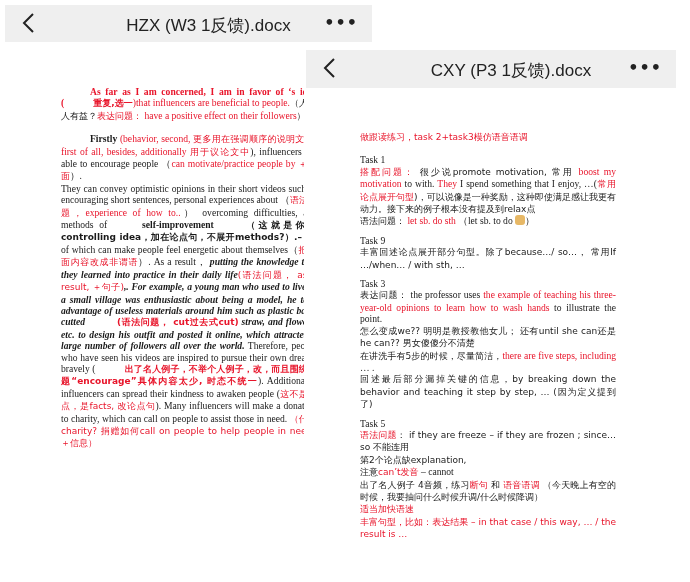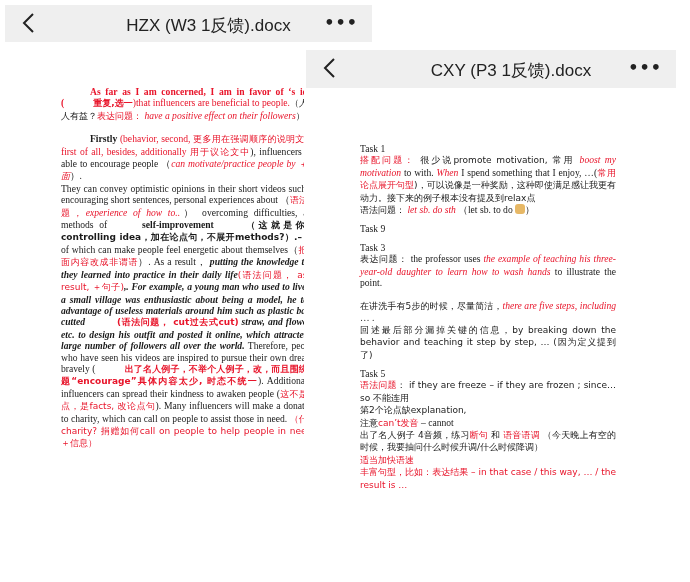--- a/index.html
+++ b/index.html
@@ -13,21 +13,21 @@
   #right-panel .titlebar { top:2px; left:2px; width:370px; height:38px; }
   .tb-back { position:absolute; left:14px; top:6px; width:20px; height:24px; cursor:pointer; }
   .tb-back svg { width:20px; height:24px; }
   .tb-title { position:absolute; left:0; right:0; text-align:center; font-family:"Liberation Sans","DejaVu Sans",sans-serif; font-size:17px; color:#222; top:9px;margin-left:40px; }
   .tb-more { position:absolute; right:14px; top:8px; font-family:"DejaVu Sans",sans-serif; font-size:16px; letter-spacing:1px; color:#222; cursor:pointer; font-weight:bold; }
   .doc { position:absolute; font-size:9.6px; line-height:11.4px; text-align:justify; }
   #left-doc { left:61px; top:86px; width:256px; }
   #right-doc { left:56px; top:84px; width:256px; }
   .r { color:#e8142a; }
   .b { font-weight:bold;margin-left:29px; }
-  .i { font-style:italic; }
+  .i { }
   .bi { font-weight:bold; font-style:italic; }
   .cn { font-family:"DejaVu Sans",sans-serif; font-size:9px; }
   p { margin:0; }
   .gap { height:11px; }
   .gap-s { height:7px; }
   .emoji { display:inline-block; width:10px; height:10px; background:#e7b866; border-radius:3px; vertical-align:-1px; }
 </style>
 </head>
 <body>
 
@@ -62,38 +62,40 @@
     <span class="tb-back">
       <svg viewBox="0 0 20 24">
           <path d="M14 3 L5 12 L14 21" fill="none" stroke="#222" stroke-width="2"></path>
         </svg>
     </span>
     <span class="tb-title">CXY (P3 1反馈).docx</span>
     <span class="tb-more">•••</span>
   </div>
 
   <div id="right-doc" class="doc">
+    <p class="r cn">做跟读练习，task 2+task3模仿语音语调</p>
     <div class="gap"></div>
 
     <p>
       <span>Task 1</span><br>
-      <span class="r cn">搭配问题：</span><span class="cn"> 很少说promote motivation, 常用 </span><span class="r i">boost my motivation</span><span> to with. </span><span class="r i">When</span><span> I spend something that I enjoy, …(</span><span class="r cn">常用论点展开句型</span><span class="cn">)，可以说像是一种奖励，这种即使满足感让我更有动力。接下来的例子根本没有提及到relax点</span><br>
+      <span class="r cn">搭配问题：</span><span class="cn"> 很少说promote motivation, 常用 </span><span class="r i">boost my motivation</span><span> to with. </span><span class="r i">They</span><span> I spend something that I enjoy, …(</span><span class="r cn">常用论点展开句型</span><span class="cn">)，可以说像是一种奖励，这种即使满足感让我更有动力。接下来的例子根本没有提及到relax点</span><br>
       <span class="cn">语法问题：</span> <span class="r i">let sb. do sth</span> <span>（let sb. to do </span><span class="emoji"></span><span>）</span>
     </p>
     <div class="gap-s"></div>
 
     <p>
       <span>Task 9</span><br>
+      <span class="cn">丰富回述论点展开部分句型。除了because…/ so…， 常用If …/when… / with sth, …</span>
     </p>
     <div class="gap-s"></div>
 
     <p>
       <span>Task 3</span><br>
-      <span class="cn">表达问题：</span><span> the professor uses </span><span class="r i">the example of teaching his three-year-old daughter to learn how to wash hands</span><span> to illustrate the point.</span><br>
-      <br>
+      <span class="cn">表达问题：</span><span> the professor uses </span><span class="r i">the example of teaching his three-year-old opinions to learn how to wash hands</span><span> to illustrate the point.</span><br>
+      <span class="cn">怎么变成we?? 明明是教授教他女儿；  还有until she can还是he can?? 男女傻傻分不清楚</span><br>
       <span class="cn">在讲洗手有5步的时候，尽量简洁，</span><span class="r i">there are five steps, including</span><span> … .</span><br>
       <span class="cn">回述最后部分漏掉关键的信息，by breaking down the behavior and teaching it step by step, … (因为定义提到了)</span>
     </p>
     <div class="gap-s"></div>
 
     <p>
       <span>Task 5</span><br>
       <span class="r cn">语法问题</span><span class="cn">： if they are freeze – if they are frozen ; since…so 不能连用</span><br>
       <span class="cn">第2个论点缺explanation,</span><br>
       <span class="cn">注意</span><span class="r cn">can’t发音</span><span> – cannot</span><br>

